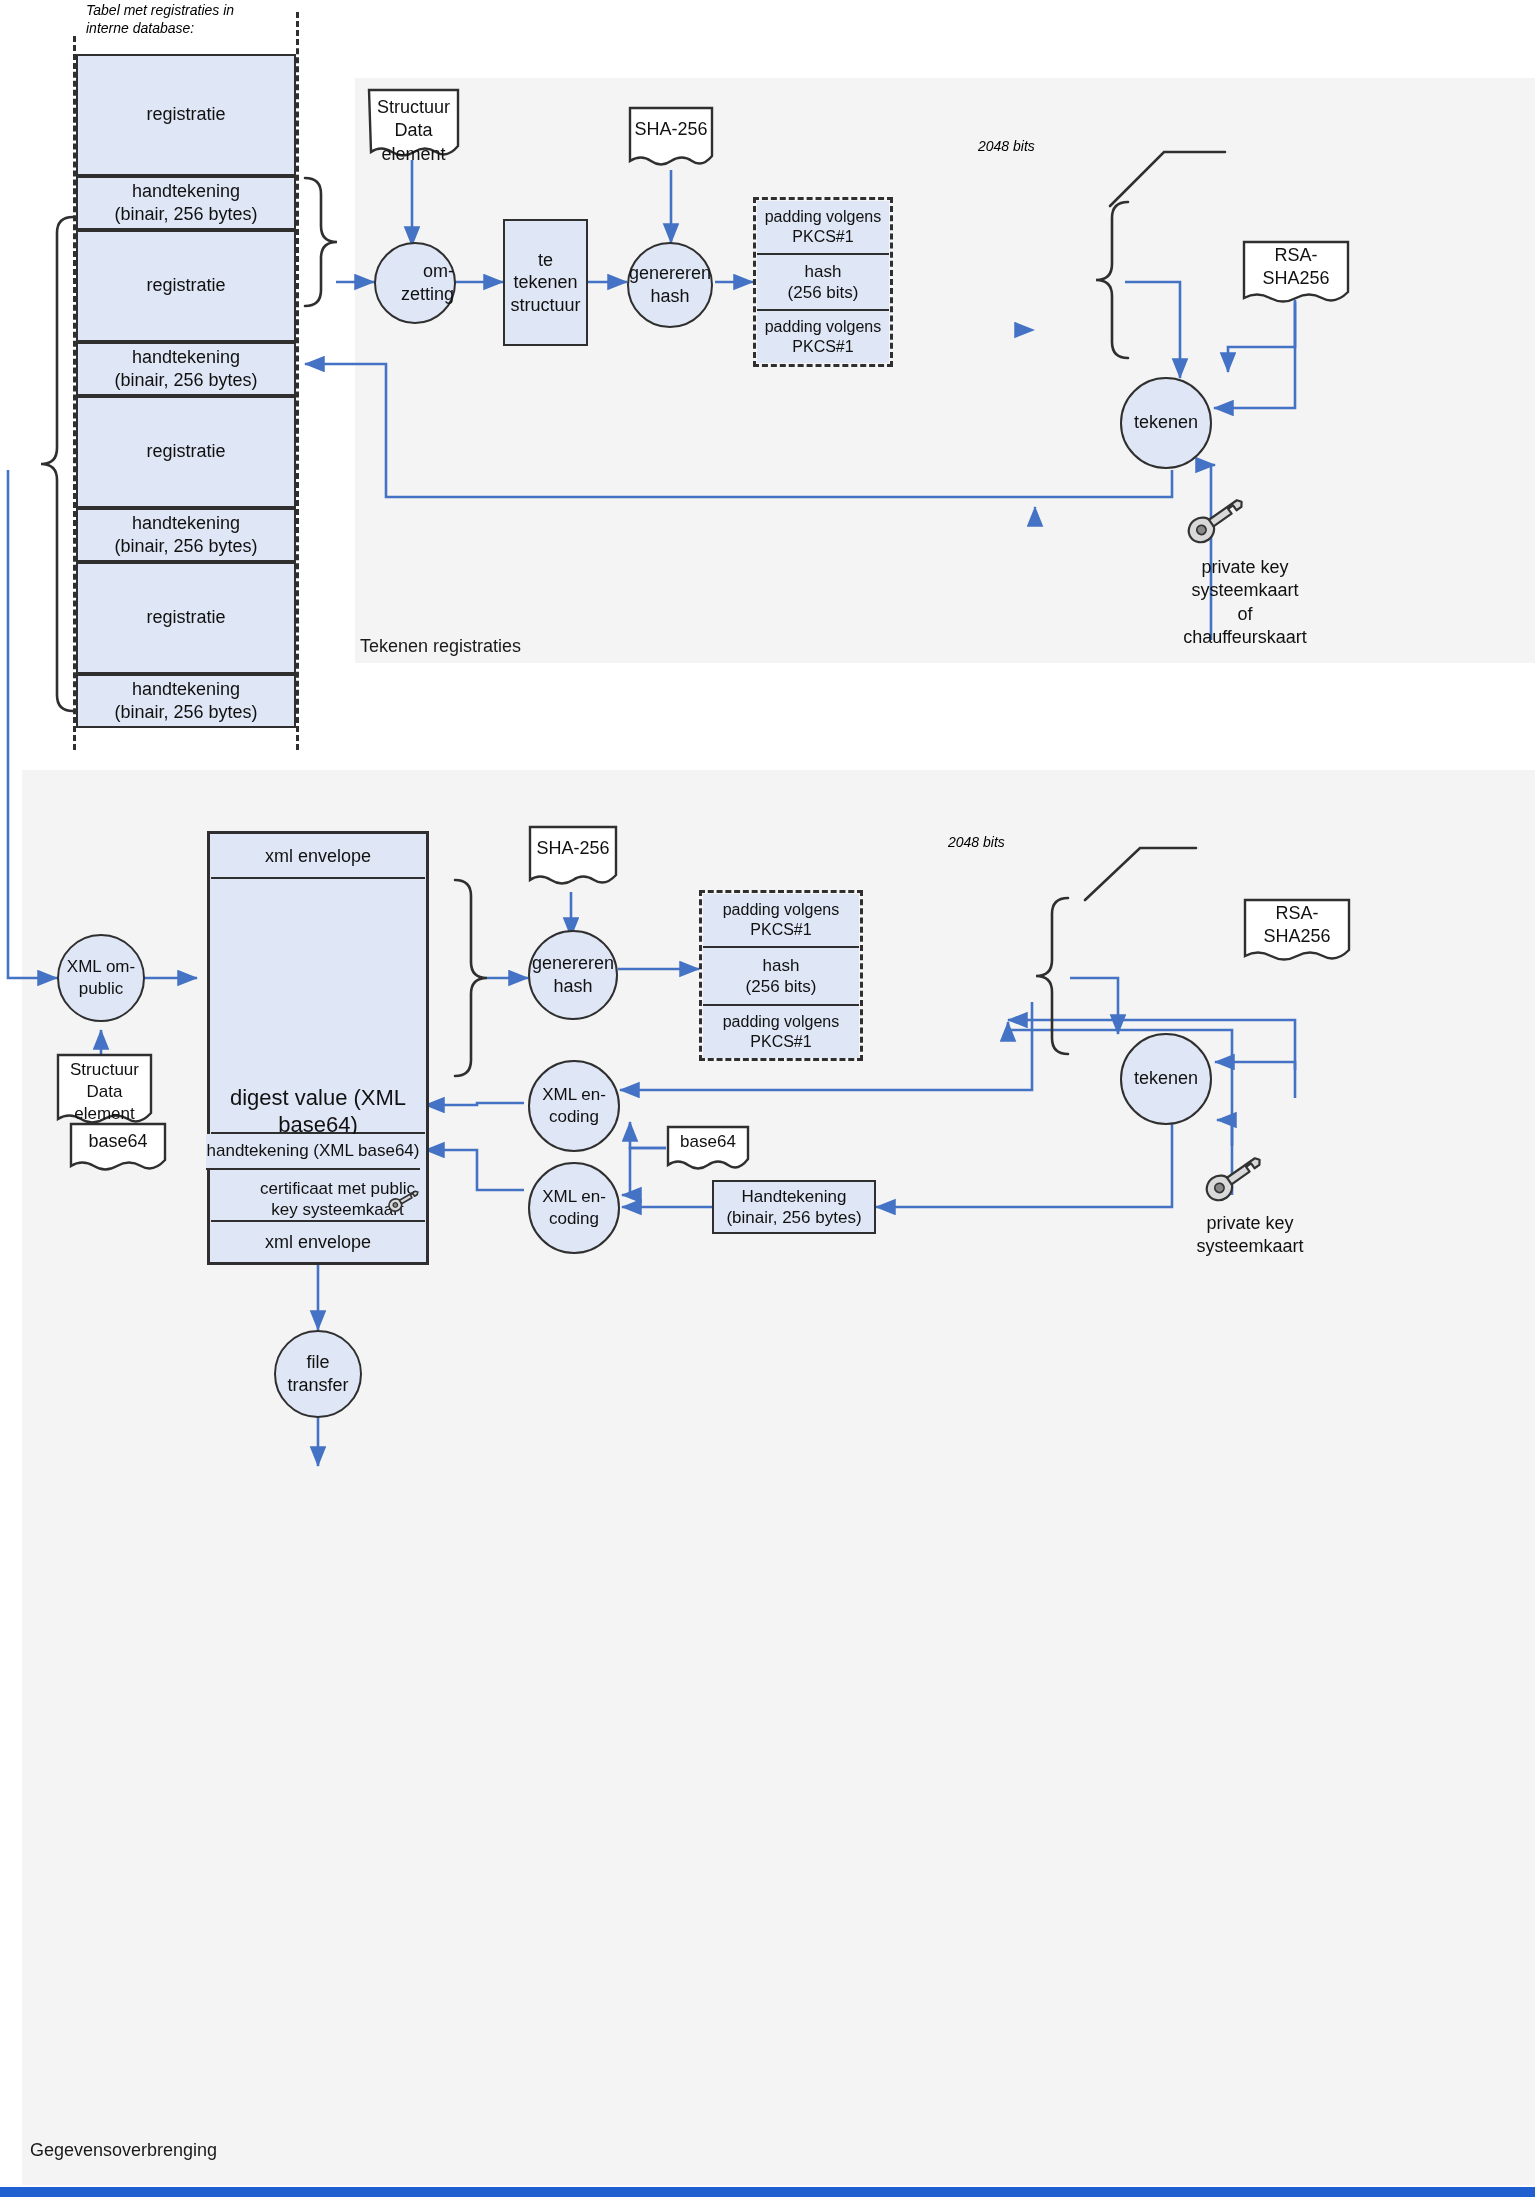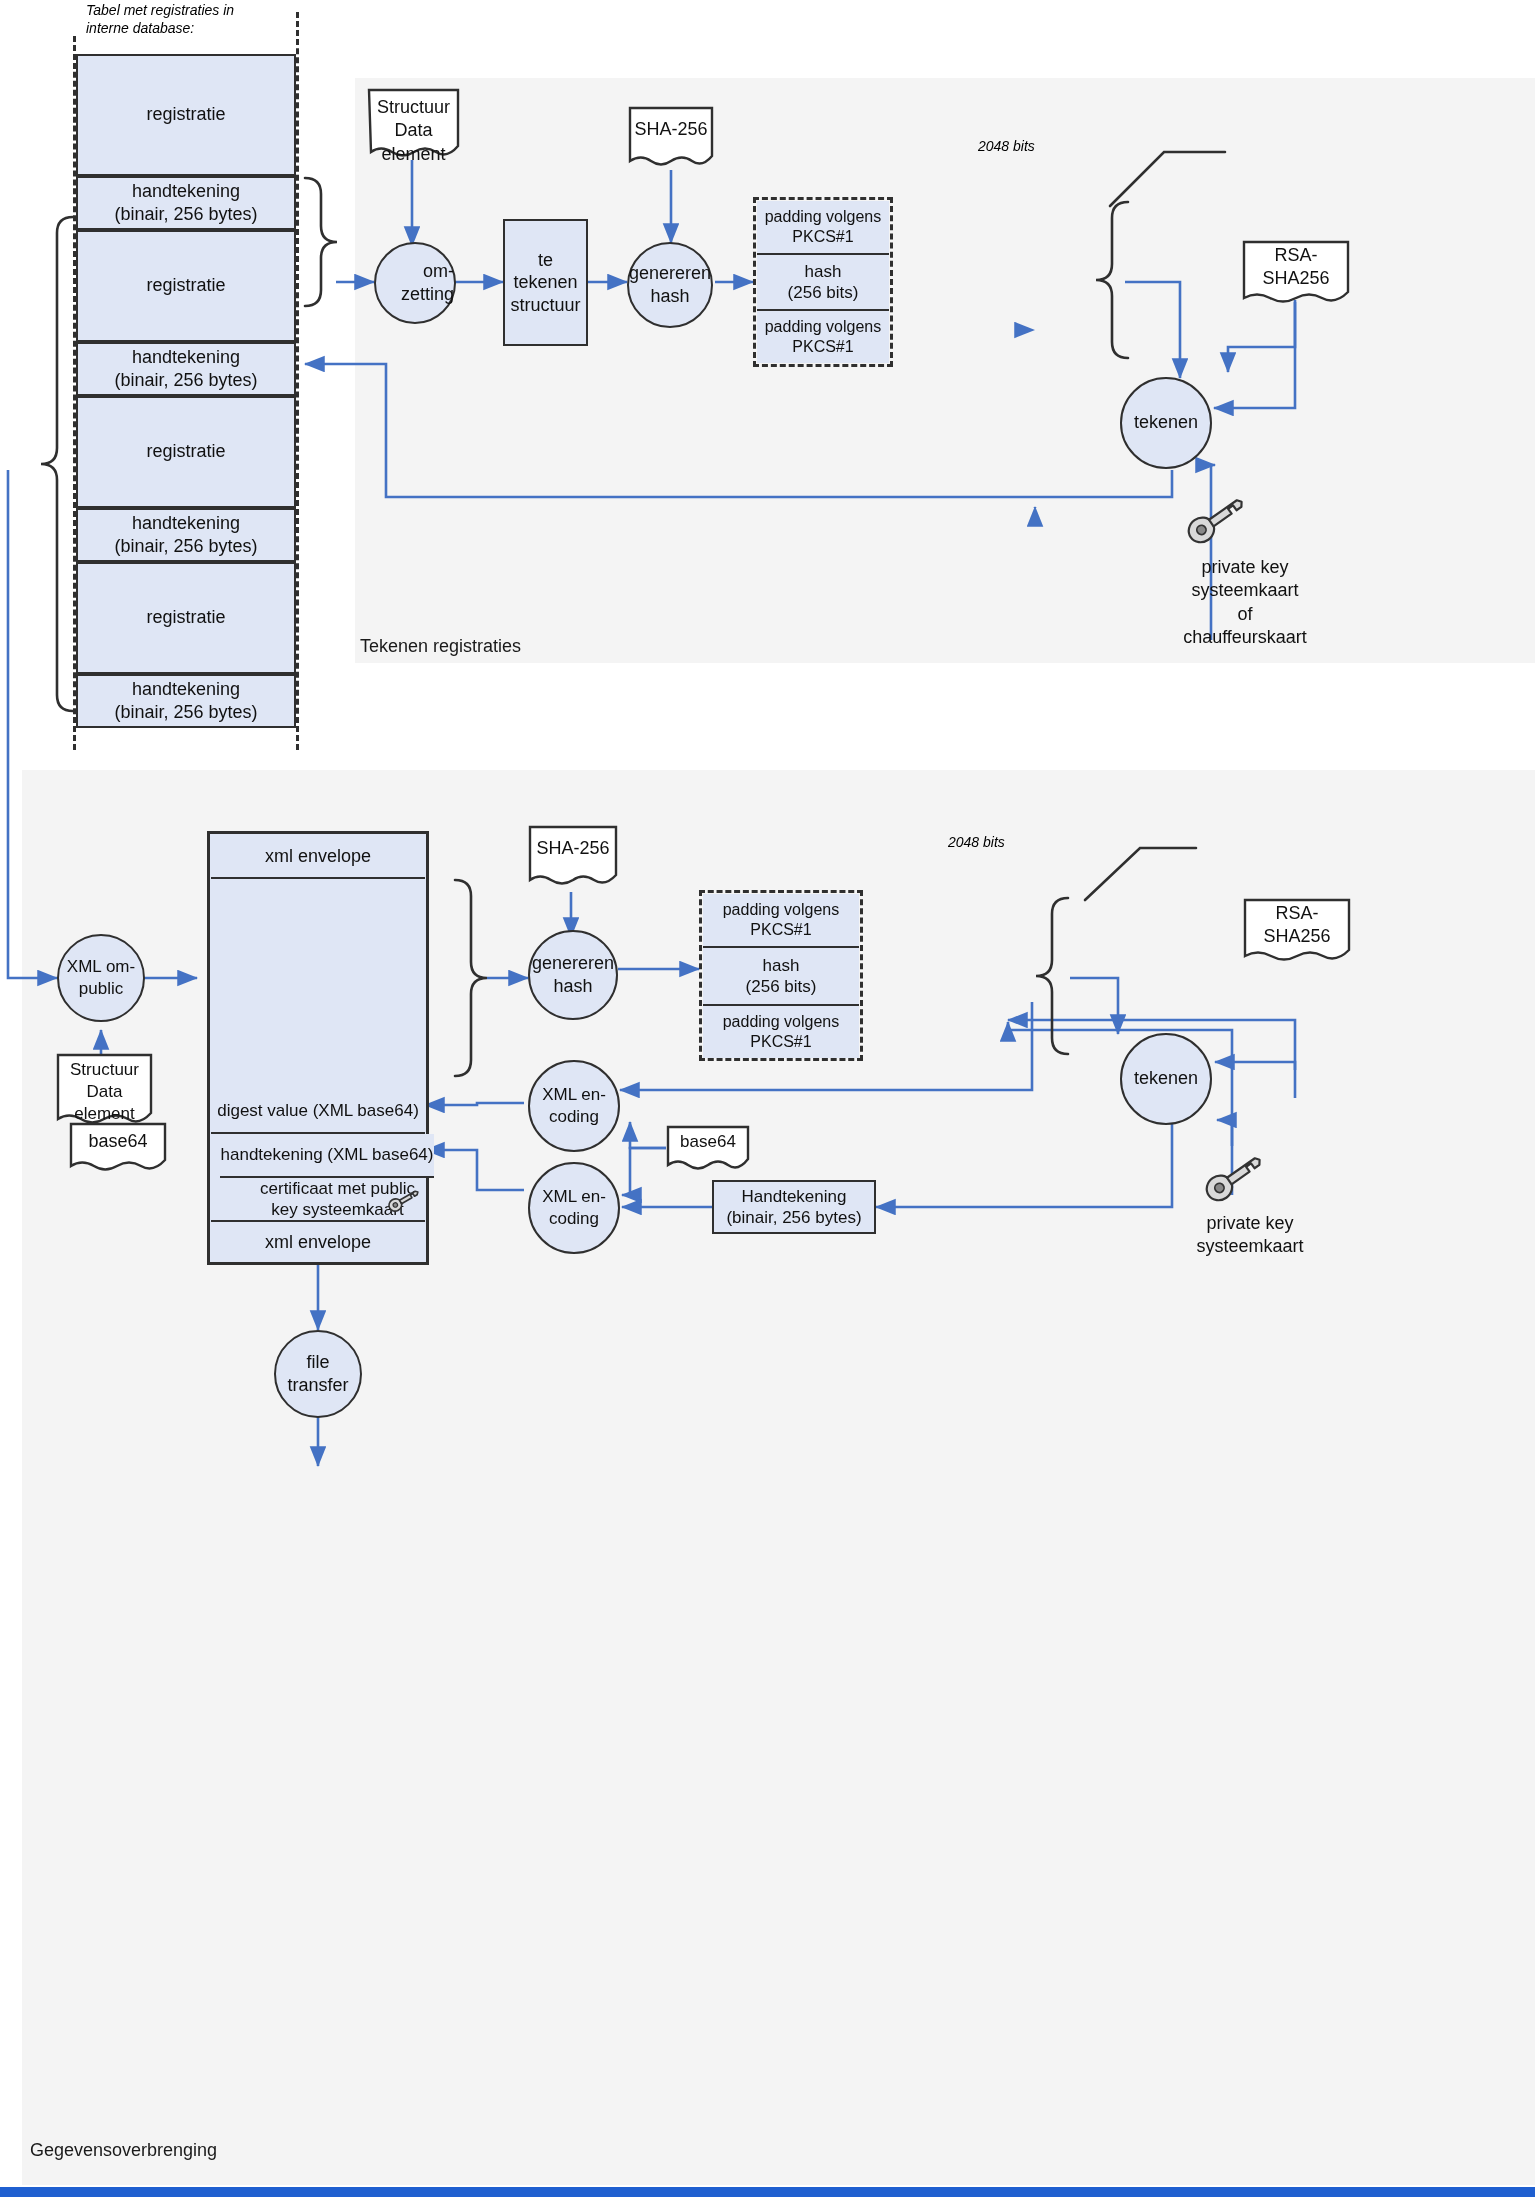--- a/index.html
+++ b/index.html
@@ -263,22 +263,22 @@
 systeemkaart
 of
 chauffeurskaart</div>
 
   <div class="panel-label" style="left:360px; top:636px;">Tekenen registraties</div>
 
 
   <div style="position:absolute; left:207px; top:831px; width:222px; height:434px;
               border:3px solid #2f2f2f; background:#dfe6f5;"></div>
   <div class="box thin" style="left:211px; top:835px; width:214px; height:44px; border:none; border-bottom:2.5px solid #2f2f2f;">xml envelope</div>
-  <div class="box thin" style="left:211px; top:1090px; width:214px; height:44px; border:none; border-bottom:2.5px solid #2f2f2f; font-size:17px;">digest value (XML base64)</div>
-  <div class="box thin" style="left:220px; top:1134px; width:214px; height:44px; border:none; border-bottom:2.5px solid #2f2f2f; font-size:17px;">handtekening (XML base64)</div>
+  <div class="box thin" style="left:211px; top:1090px; width:214px; height:44px; border:none; border-bottom:2.5px solid #2f2f2f; font-size:22px;">digest value (XML base64)</div>
+  <div class="box thin" style="left:206px; top:1134px; width:214px; height:36px; border:none; border-bottom:2.5px solid #2f2f2f; font-size:17px;">handtekening (XML base64)</div>
   <div class="box thin" style="left:211px; top:1178px; width:214px; height:44px; border:none; border-bottom:2.5px solid #2f2f2f;">
     <span style="white-space:pre-line; font-size:17px;margin-left:39px;">certificaat met public
 key systeemkaart</span>
   </div>
   <div style="position:absolute; left:386px; top:1186px; width:36px; height:28px;">
     <svg width="36" height="28" viewBox="0 0 36 28">
       <g transform="rotate(-30 18 14)">
         <ellipse cx="8" cy="14" rx="6.5" ry="6" fill="#d9d9d9" stroke="#333" stroke-width="1.6"></ellipse>
         <circle cx="8" cy="14" r="2.2" fill="#888" stroke="#333" stroke-width="1.2"></circle>
         <path d="M14,12 H32 L34,14 L32,16 H29 V13 H26 V16 H14 Z" fill="#d9d9d9" stroke="#333" stroke-width="1.6" stroke-linejoin="round"></path>

